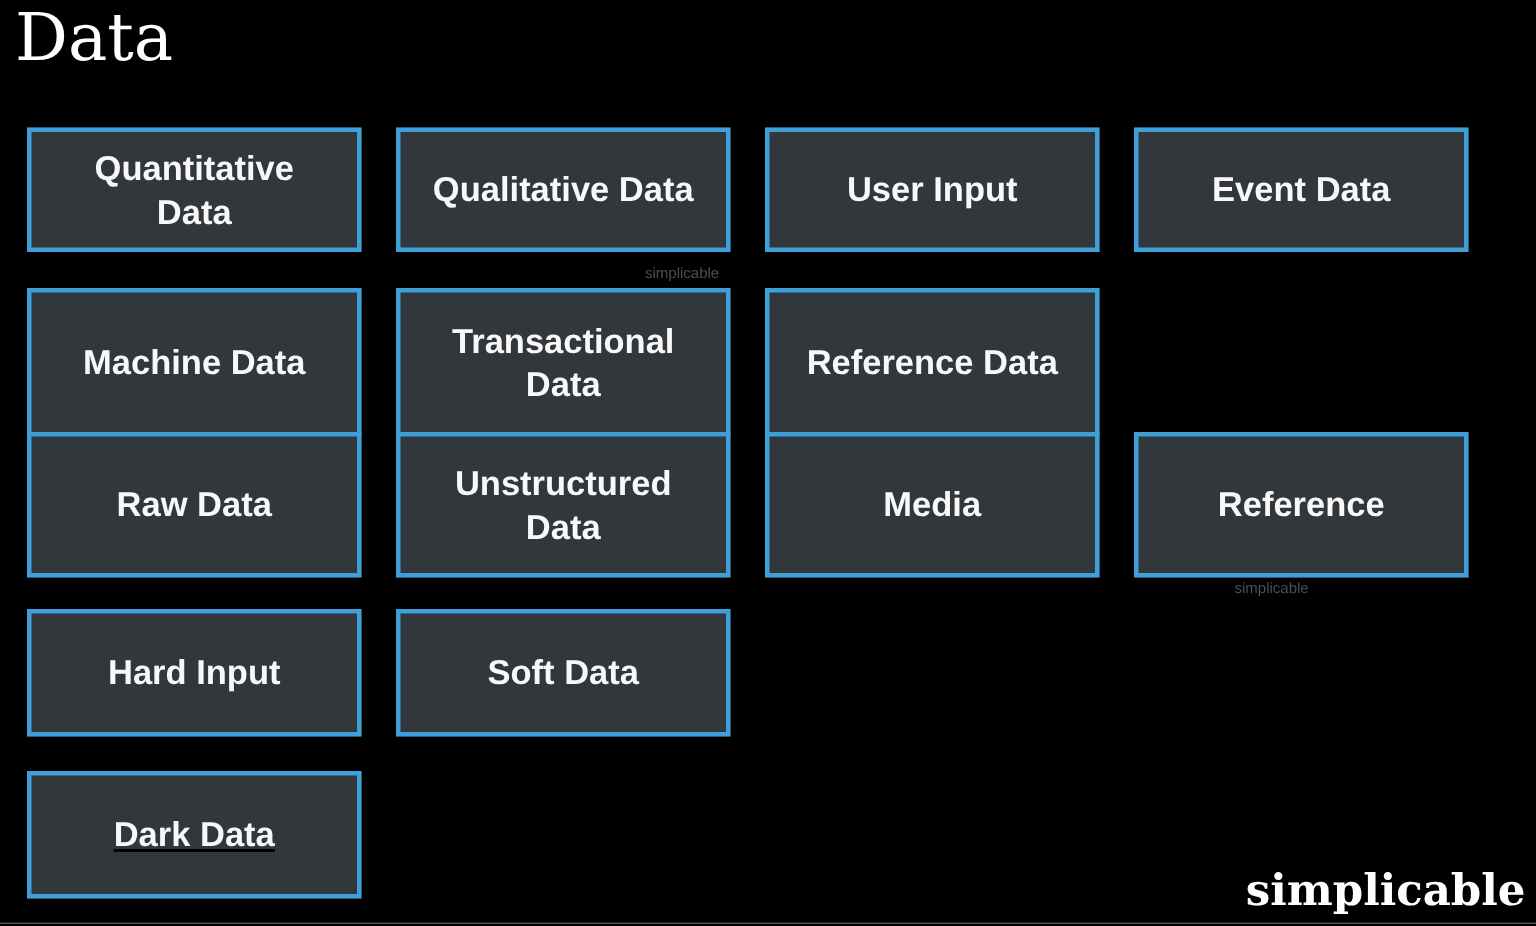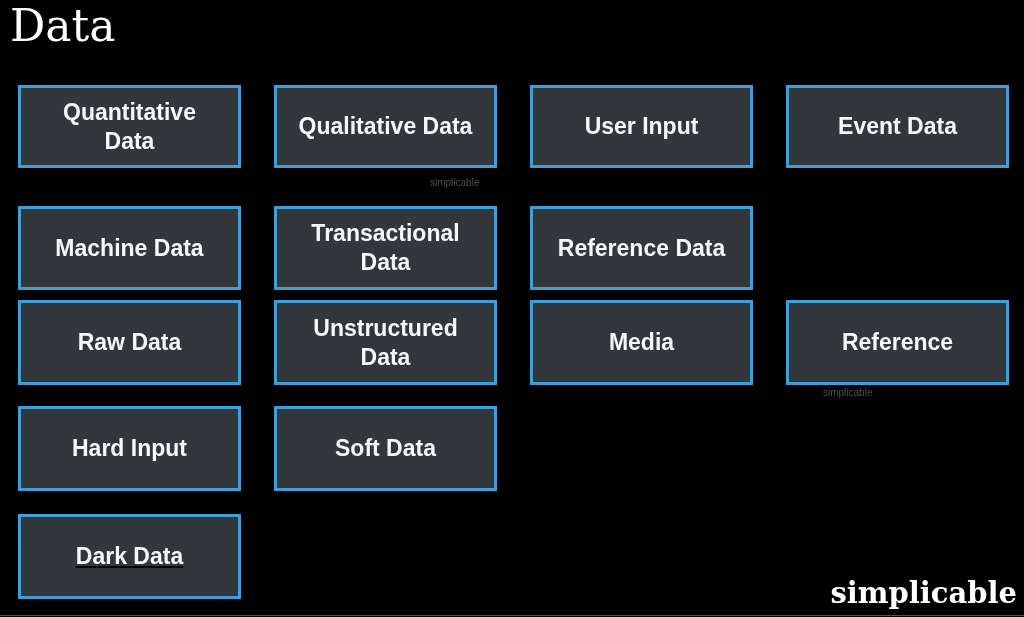--- a/index.html
+++ b/index.html
@@ -21,26 +21,26 @@
     font-weight: 500;
     font-size: 44px;
     line-height: 1.1;
     letter-spacing: 0px;
   }
   .grid-row {
     position: absolute;
     left: 0;
     display: grid;
     grid-template-columns: repeat(4, 223px);
-    column-gap: 33px;
+    column-gap: 23px;
     padding-left: 18px;
   }
   .row-1 { top: 85px;  height: 83px; }
-  .row-2 { top: 206px; height: 84px; }
-  .row-3 { top: 300px; height: 85px; }
+  .row-2 { top: 192px; height: 99px; }
+  .row-3 { top: 288px; height: 97px; }
   .row-4 { top: 406px; height: 85px; }
   .row-5 { top: 514px; height: 85px; text-decoration: underline; }
   .data-box {
     border: 3px solid #3e9fd9;
     background: #32373c;
     display: flex;
     align-items: center;
     justify-content: center;
     box-sizing: border-box;
     height: 100%;

